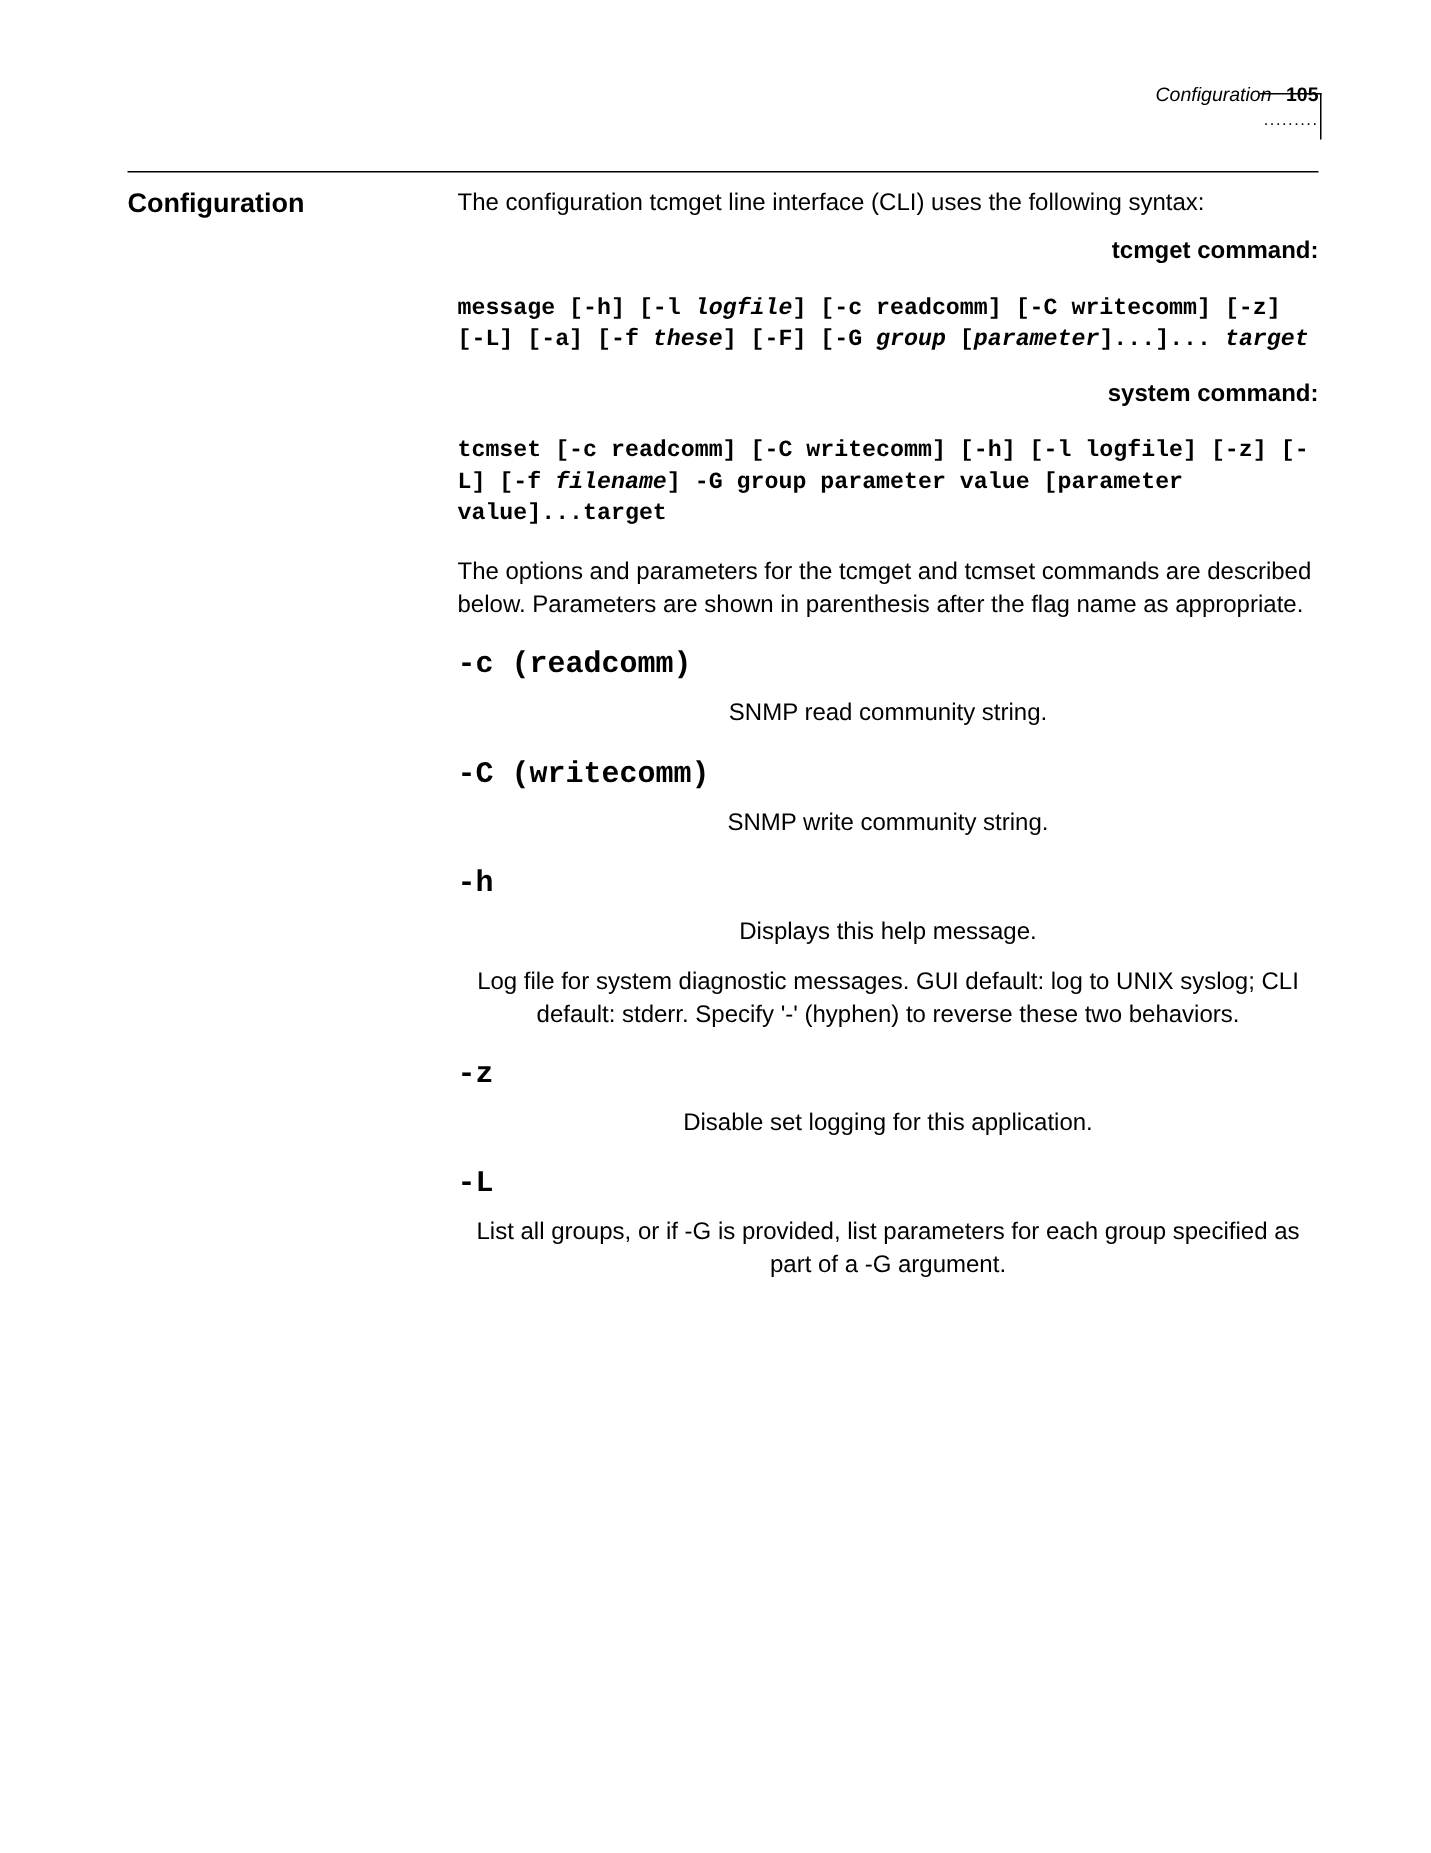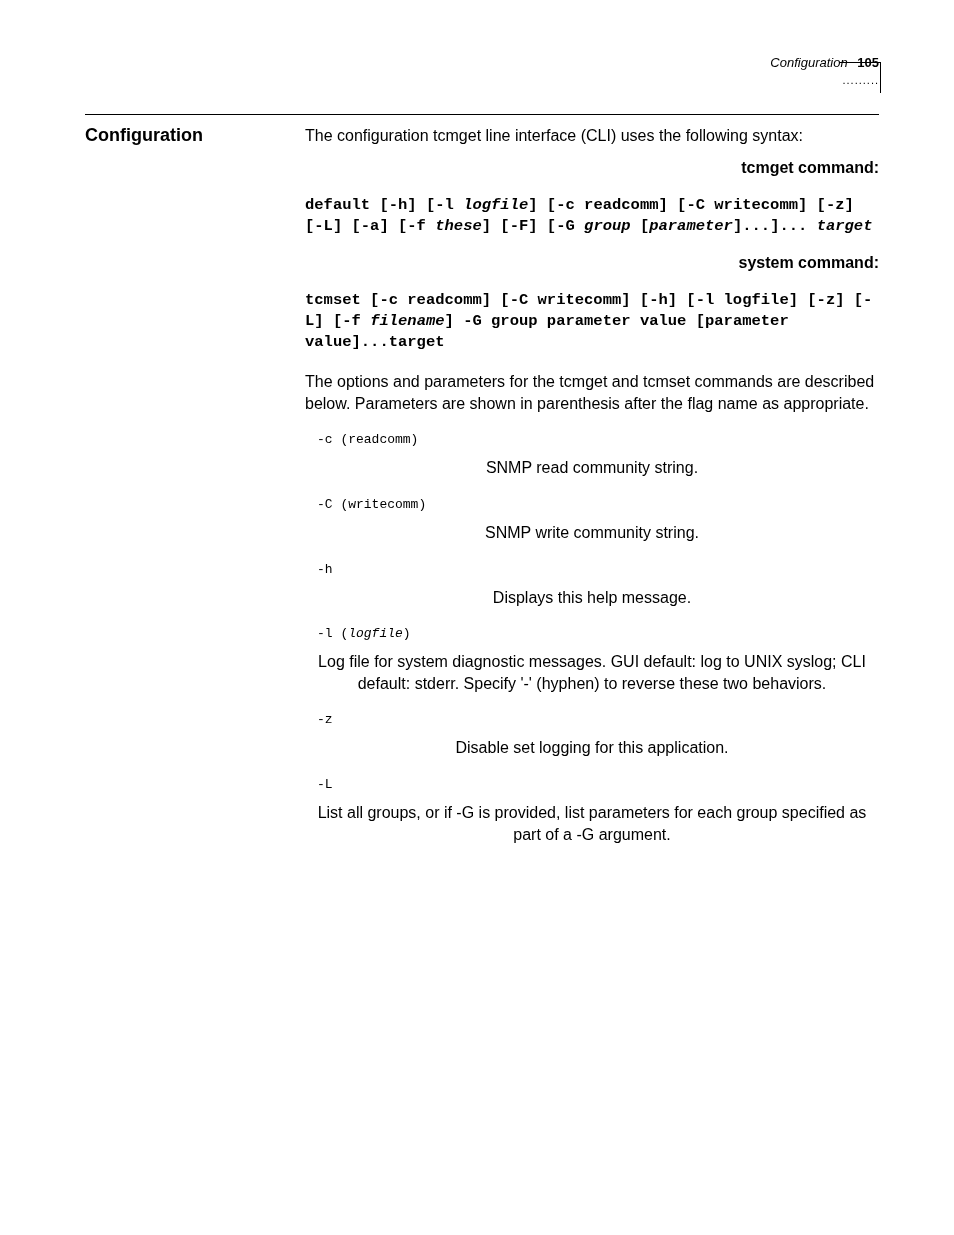--- a/index.html
+++ b/index.html
@@ -76,23 +76,23 @@
     font-family: "Courier New", Courier, monospace;
     font-weight: bold;
     font-size: 15.5px;
     line-height: 1.35;
     white-space: pre-wrap;
     margin: 0 0 18px 0;
   }
   .mono .ital { font-style: italic; }
   .opt-flag {
     font-family: "Courier New", Courier, monospace;
-    font-weight: normal;
-    font-size: 13px;
-    margin: 18px 0 10px 12px;
+    font-weight: bold;
+    font-size: 20px;
+    margin: 18px 0 10px 0;
   }
   .opt-flag .ital { font-style: italic; }
   .opt-desc {
     font-size: 16px;
     line-height: 1.35;
     margin: 0 0 10px 0;
     text-align: center;
   }
 </style>
 </head>
@@ -110,37 +110,36 @@
 
   <div class="columns">
     <div class="col-left">
       <div class="section-title">Configuration</div>
     </div>
     <div class="col-right body">
 
       <p>The configuration tcmget line interface (CLI) uses the following syntax:</p>
 
       <div class="subhead">tcmget command:</div>
-      <div class="mono"><span>default [-h] [-l </span><span class="ital">logfile</span><span>] [-c readcomm] [-C writecomm] [-z] [-L] [-a] [-f </span><span class="ital">these</span><span>] [-F] [-G </span><span class="ital">group</span><span> [</span><span class="ital">parameter</span><span>]...]... </span><span class="ital">target</span></div>
+      <div class="mono"><span>message [-h] [-l </span><span class="ital">logfile</span><span>] [-c readcomm] [-C writecomm] [-z] [-L] [-a] [-f </span><span class="ital">these</span><span>] [-F] [-G </span><span class="ital">group</span><span> [</span><span class="ital">parameter</span><span>]...]... </span><span class="ital">target</span></div>
 
       <div class="subhead">system command:</div>
       <div class="mono"><span>tcmset [-c readcomm] [-C writecomm] [-h] [-l logfile] [-z] [-L] [-f </span><span class="ital">filename</span><span>] -G group parameter value [parameter value]...target</span></div>
 
       <p>The options and parameters for the tcmget and tcmset commands are described below. Parameters are shown in parenthesis after the flag name as appropriate.</p>
 
       <div class="opt-flag">-c (readcomm)</div>
       <p class="opt-desc">SNMP read community string.</p>
 
       <div class="opt-flag">-C (writecomm)</div>
       <p class="opt-desc">SNMP write community string.</p>
 
       <div class="opt-flag">-h</div>
       <p class="opt-desc">Displays this help message.</p>
 
-      <div class="opt-flag"><span>-l (</span><span class="ital">logfile</span><span>)</span></div>
       <p class="opt-desc">Log file for system diagnostic messages. GUI default: log to UNIX syslog; CLI default: stderr. Specify '-' (hyphen) to reverse these two behaviors.</p>
 
       <div class="opt-flag">-z</div>
       <p class="opt-desc">Disable set logging for this application.</p>
 
       <div class="opt-flag">-L</div>
       <p class="opt-desc">List all groups, or if -G is provided, list parameters for each group specified as part of a -G argument.</p>
 
     </div>
   </div>

